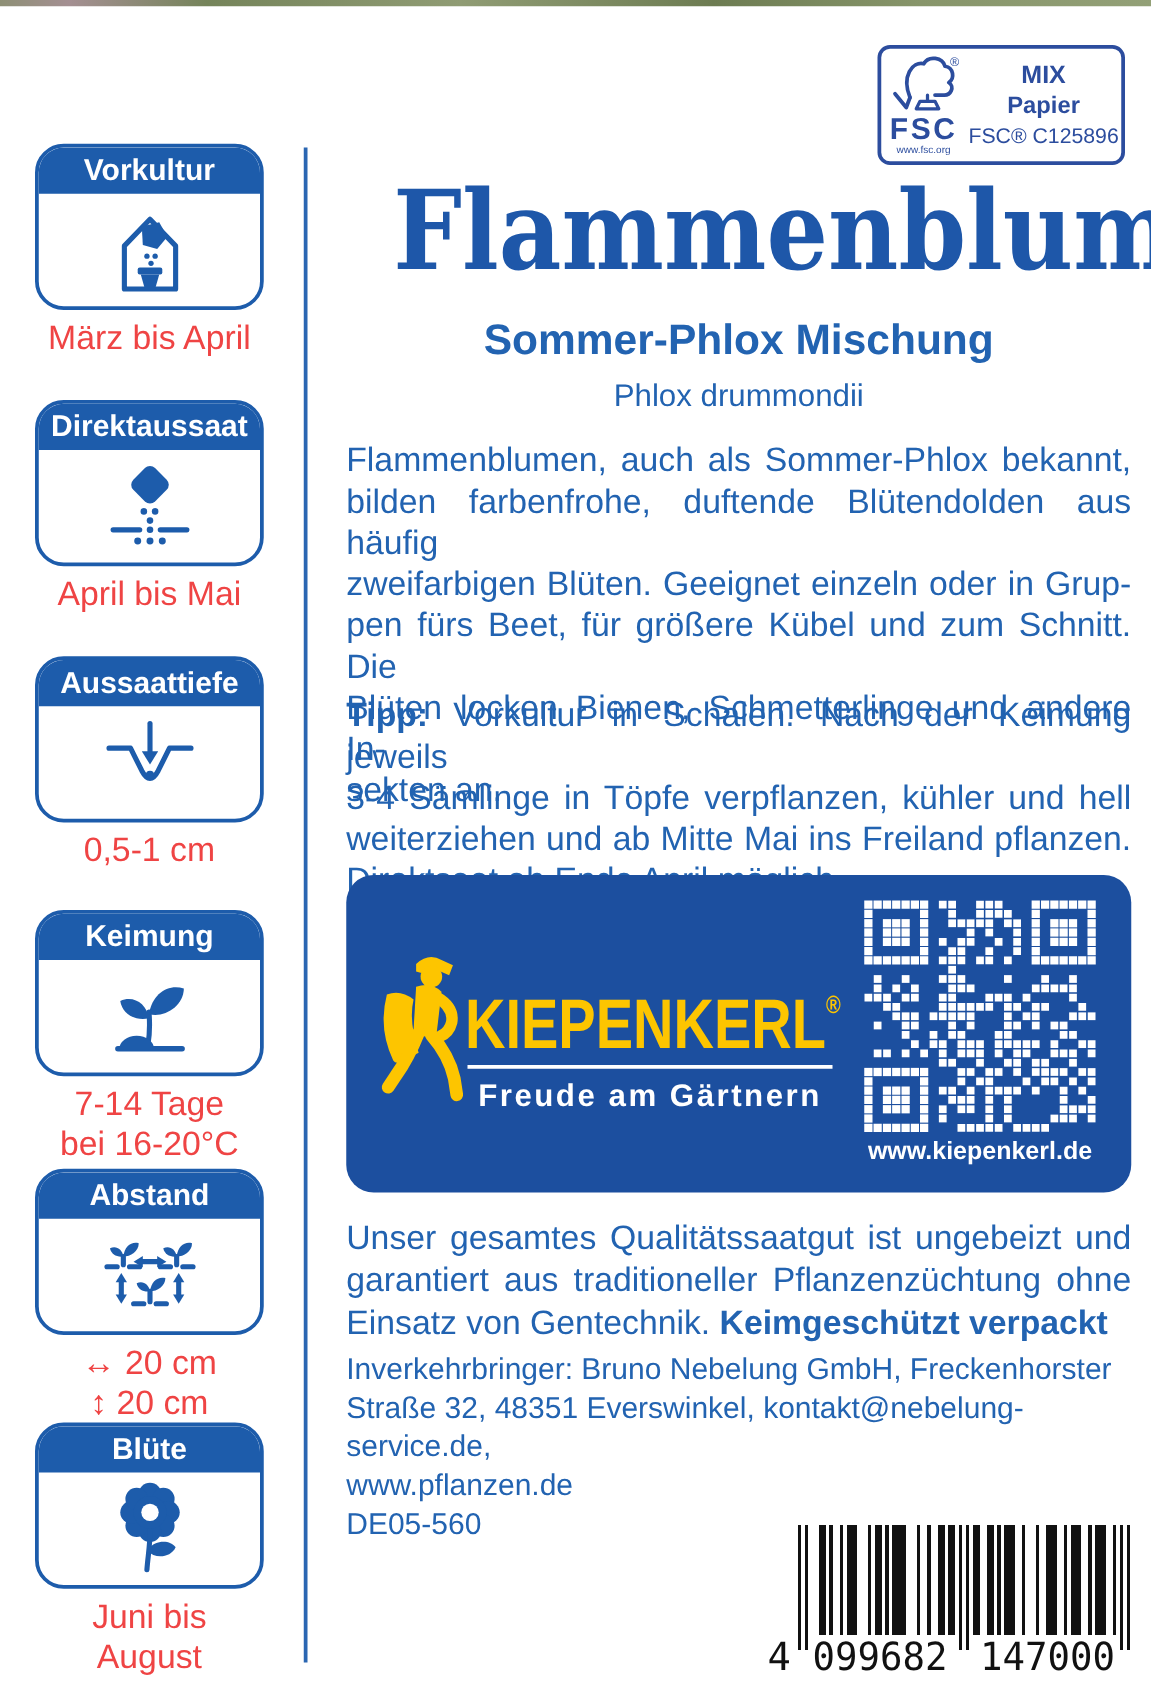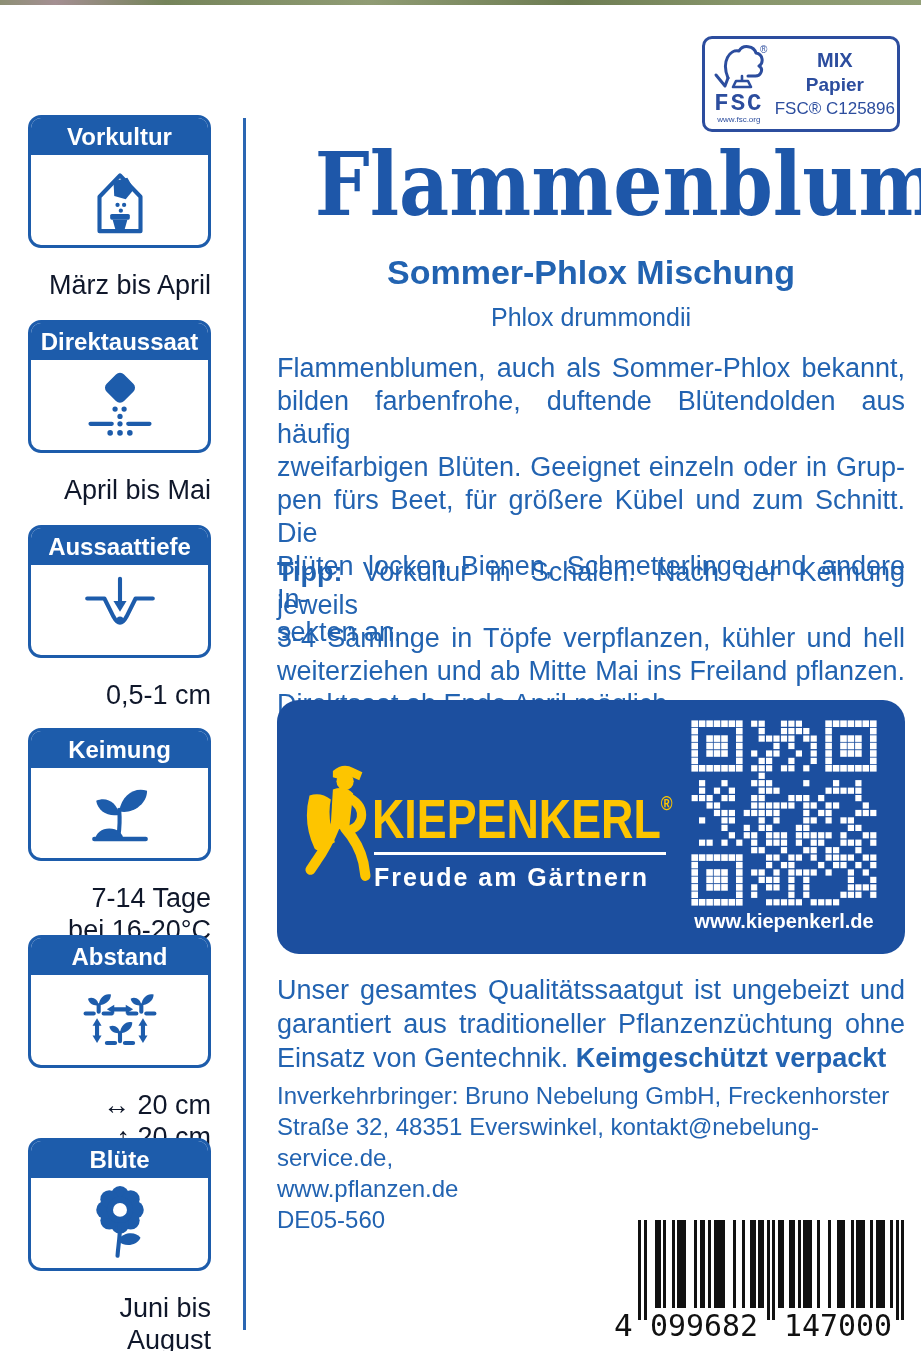--- a/index.html
+++ b/index.html
@@ -6,34 +6,34 @@
   .page{position:relative;width:921px;height:1351px;background:#ffffff;overflow:hidden;
         font-family:"Liberation Sans",sans-serif;color:#2263b1;}
   .top-strip{position:absolute;left:0;top:0;width:921px;height:5px;
       background:linear-gradient(90deg,#8d8f75 0%,#a48f92 6%,#75845a 18%,#909c74 40%,#6d7c52 62%,#87956a 80%,#93a077 100%);}
   
   .yield{position:absolute;left:28px;top:18px;font-size:28px;line-height:38px;color:#2263b1;}
   
   .fsc-box{position:absolute;left:702px;top:36px;width:192px;height:90px;border:3px solid #2c4d9e;
            border-radius:10px;display:flex;color:#2c4d9e;background:#fff;}
   .fsc-left{width:84px;display:flex;flex-direction:column;align-items:center;justify-content:flex-start;padding-top:4px;}
-  .fsc-brand{font-family:Liberation Mono, monospace;font-weight:bold;font-size:24px;letter-spacing:2px;line-height:22px;}
+  .fsc-brand{font-family:Liberation Sans, sans-serif;font-weight:bold;font-size:24px;letter-spacing:2px;line-height:22px;}
   .fsc-url{font-size:8px;line-height:10px;}
   .fsc-right{flex:1;display:flex;flex-direction:column;justify-content:space-around;align-items:center;padding:8px 2px;}
   .fsc-mix{font-weight:bold;font-size:20px;line-height:20px;}
   .fsc-papier{font-weight:bold;font-size:19px;line-height:19px;}
   .fsc-cert{font-weight:normal;font-size:17px;line-height:18px;white-space:nowrap;}
   
   .divider{position:absolute;left:243px;top:118px;width:3px;height:1212px;background:#2a66b2;}
   .card-item{position:absolute;left:28px;width:183px;}
-  .card{width:177px;height:127px;border:3px solid #1d5cab;border-radius:13px;background:#fff;overflow:hidden;}
+  .card{width:177px;height:127px;border:3px solid #1d5cab;border-radius:23px;background:#fff;overflow:hidden;}
   .card-head{height:37px;background:#1d5cab;color:#fff;font-weight:bold;font-size:24px;
              display:flex;align-items:center;justify-content:center;border-radius:6px 6px 0 0;}
   .card-icon{height:90px;display:flex;align-items:center;justify-content:center;}
-  .card-label{width:183px;text-align:right;font-size:27px;line-height:32px;color:#0f172a;margin-top:21px;}
+  .card-label{width:183px;text-align:center;font-size:27px;line-height:32px;color:#ef4444;margin-top:6px;}
   
   .main-title{position:absolute;left:277px;top:128px;width:628px;text-align:center;
       font-family:"DejaVu Serif",serif;font-weight:bold;font-size:88px;line-height:112px;color:#1e57a9;
       transform:scaleX(0.88);transform-origin:center;white-space:nowrap;}
   .subtitle{position:absolute;left:277px;top:253px;width:628px;text-align:center;
       font-weight:bold;font-size:34px;color:#2263b1;}
   .latin{position:absolute;left:277px;top:303px;width:628px;text-align:center;font-size:25px;color:#2263b1;}
   .para{position:absolute;left:277px;width:628px;font-size:27px;line-height:33px;color:#2263b1;}
   .jline{text-align:justify;text-align-last:justify;}
   .jend{text-align-last:left;}
@@ -41,21 +41,21 @@
   .p-tip{top:556px;}
   .p-quality{top:973px;font-size:27px;line-height:34px;}
   .p-dist{top:1080px;font-size:24px;line-height:31px;}
   
   .brand-box{position:absolute;left:277px;top:700px;width:628px;height:254px;background:#1c4f9f;border-radius:22px;}
   .mascot{position:absolute;left:26px;top:64px;width:74px;height:122px;}
   .logo-line{position:absolute;left:95px;top:86px;white-space:nowrap;color:#fdc500;font-weight:bold;
       font-size:56px;letter-spacing:0px;transform:scaleX(0.80);transform-origin:left;}
   .logo-reg{font-size:20px;vertical-align:28px;}
   .logo-underline{position:absolute;left:97px;top:152px;width:292px;height:3px;background:#ffffff;}
-  .slogan{position:absolute;left:97px;top:163px;width:292px;text-align:left;color:#ffffff;
+  .slogan{position:absolute;left:97px;top:163px;width:292px;text-align:center;color:#ffffff;
       font-weight:bold;font-size:25px;letter-spacing:2px;}
   .qr{position:absolute;left:414px;top:20px;width:186px;height:186px;}
   .qr svg rect{fill:#ffffff;}
   .brand-site{position:absolute;left:398px;top:210px;width:218px;text-align:center;color:#ffffff;
       font-weight:bold;font-size:20px;}
   
   .barcode{position:absolute;left:612px;top:1220px;width:300px;height:122px;}
   .barcode rect{fill:#111111;shape-rendering:crispEdges;}
   .barcode text{font-family:"DejaVu Sans Mono",monospace;font-size:31px;fill:#111111;}
   

